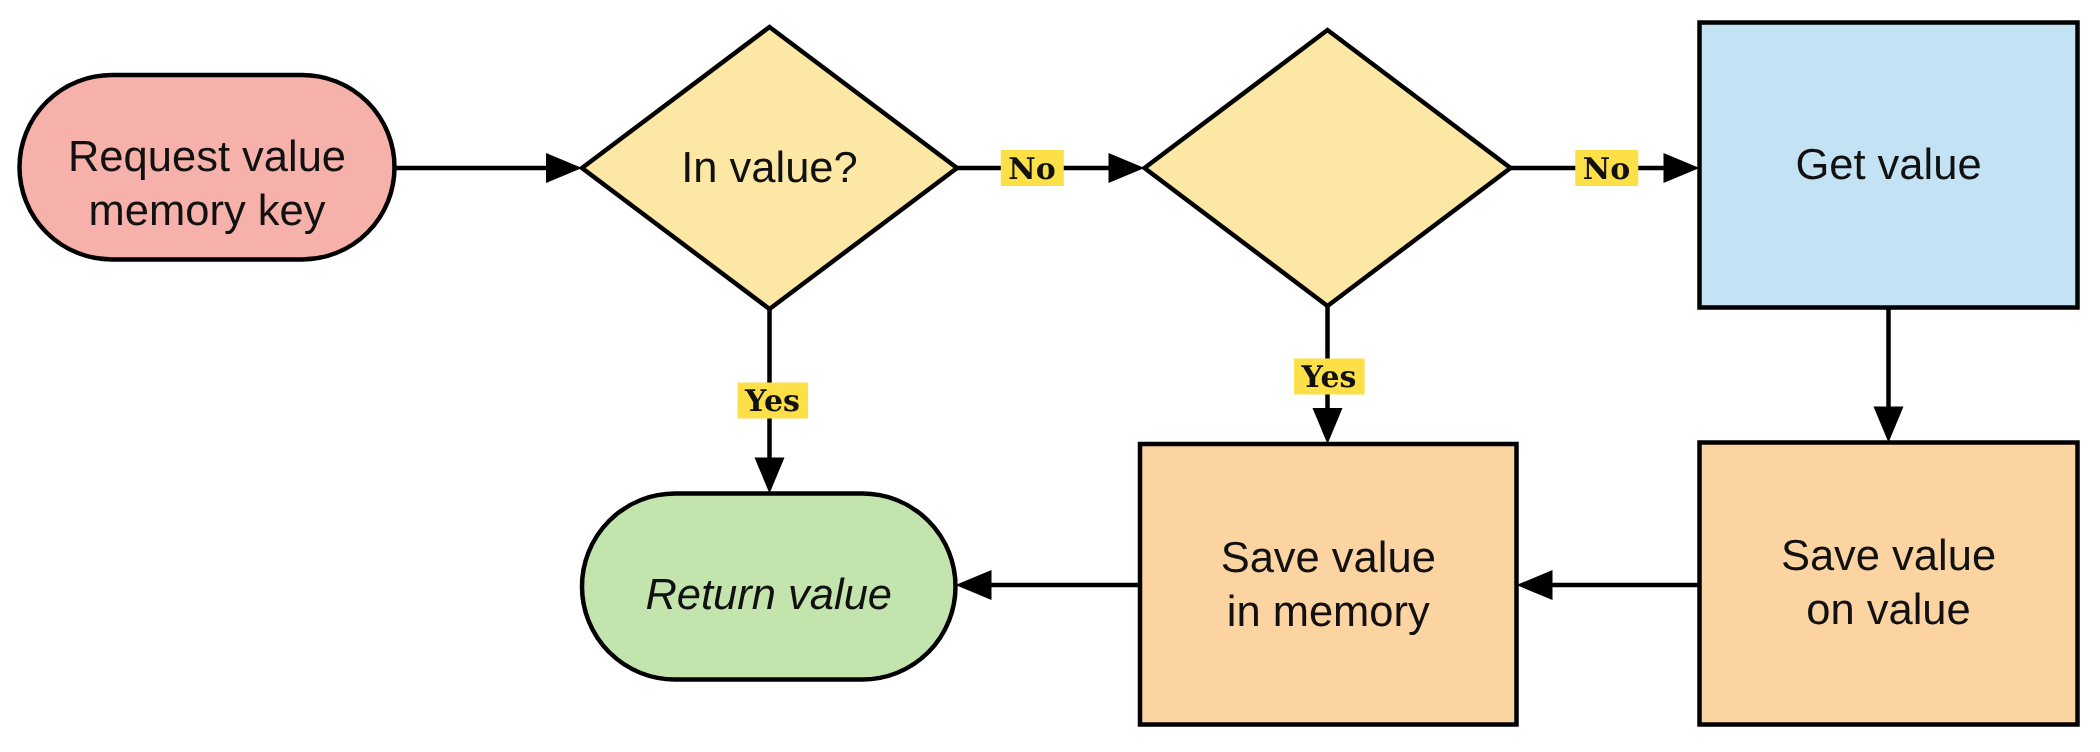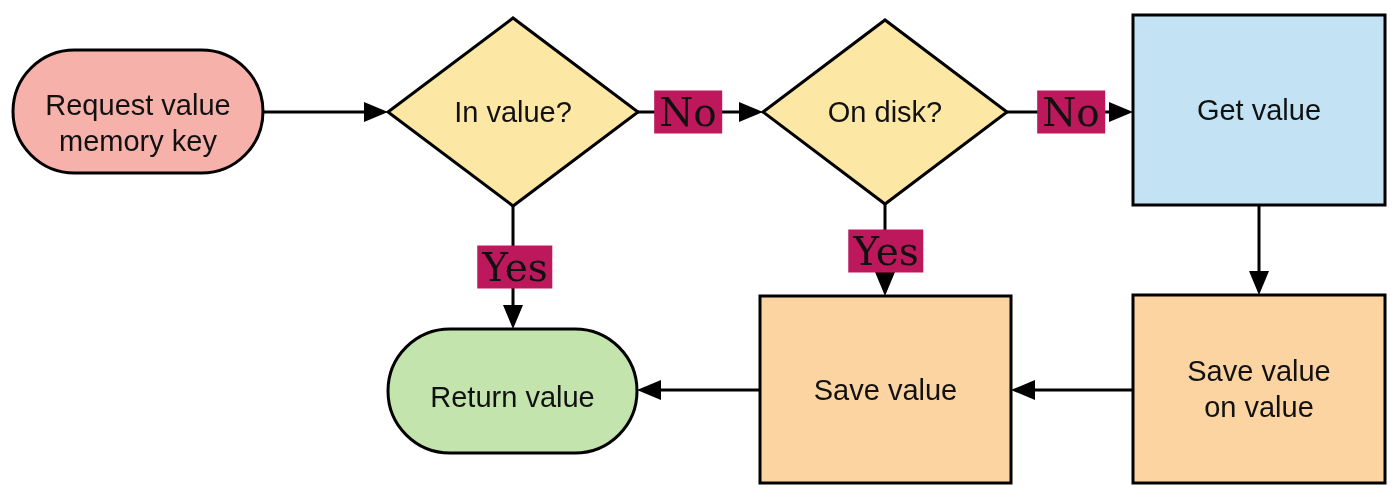--- a/index.html
+++ b/index.html
@@ -25,27 +25,28 @@
     text-align: center;
     font-size: 29px;
     line-height: 36px;
     color: #111111;
     pointer-events: none;
   }
   .node-text span { display: block; }
   .edge-label {
     position: absolute;
     transform: translate(-50%, -50%);
-    background: #be185d;
+    background: #fde047;
     font-family: "DejaVu Serif", serif;
-    font-size: 39px;
+    font-size: 20px;
     line-height: 1;
     color: #111111;
     padding: 2px 5px;
     white-space: nowrap;
+    font-weight: bold;
   }
 </style>
 </head>
 <body>
 
 <div class="canvas">
 
   <svg class="edges-layer" viewBox="0 0 1400 501" xmlns="http://www.w3.org/2000/svg">
 
     <g stroke="#000000" stroke-width="3" fill="none">
@@ -83,38 +84,36 @@
 
   <div class="node-text" style="left:13px; top:68px; width:250px; height:109px;">
     <span>Request value</span>
     <span>memory key</span>
   </div>
 
   <div class="node-text" style="left:388px; top:18px; width:250px; height:188px;">
     <span>In value?</span>
   </div>
 
-  <div class="node-text" style="left:763px; top:20px; width:244px; height:184px;">
-    <span>On disk?</span>
-  </div>
 
   <div class="node-text" style="left:1133px; top:15px; width:252px; height:190px;gap:44px;">
     <span>Get value</span>
   </div>
 
   <div class="node-text" style="left:1133px; top:295px; width:252px; height:188px;">
     <span>Save value</span>
     <span>on value</span>
   </div>
 
   <div class="node-text" style="left:760px; top:296px; width:251px; height:187px;">
     <span>Save value</span>
+    <span>in memory</span>
   </div>
 
-  <div class="node-text" style="left:388px; top:329px; width:249px; height:136px;">
+  <div class="node-text" style="left:388px; top:329px; width:249px; height:136px;font-style:italic;">
     <span>Return value</span>
   </div>
 
   <div class="edge-label" style="left:688px; top:112px;">No</div>
   <div class="edge-label" style="left:1071px; top:112px;">No</div>
   <div class="edge-label" style="left:515px; top:267px;">Yes</div>
   <div class="edge-label" style="left:886px; top:251px;">Yes</div>
 
 </div>
 

